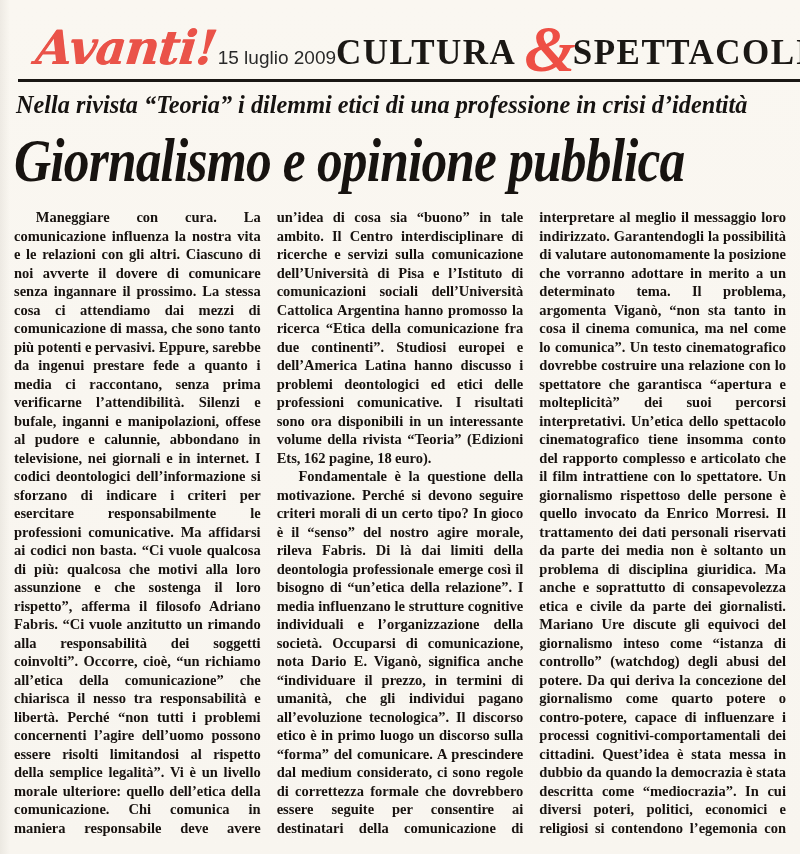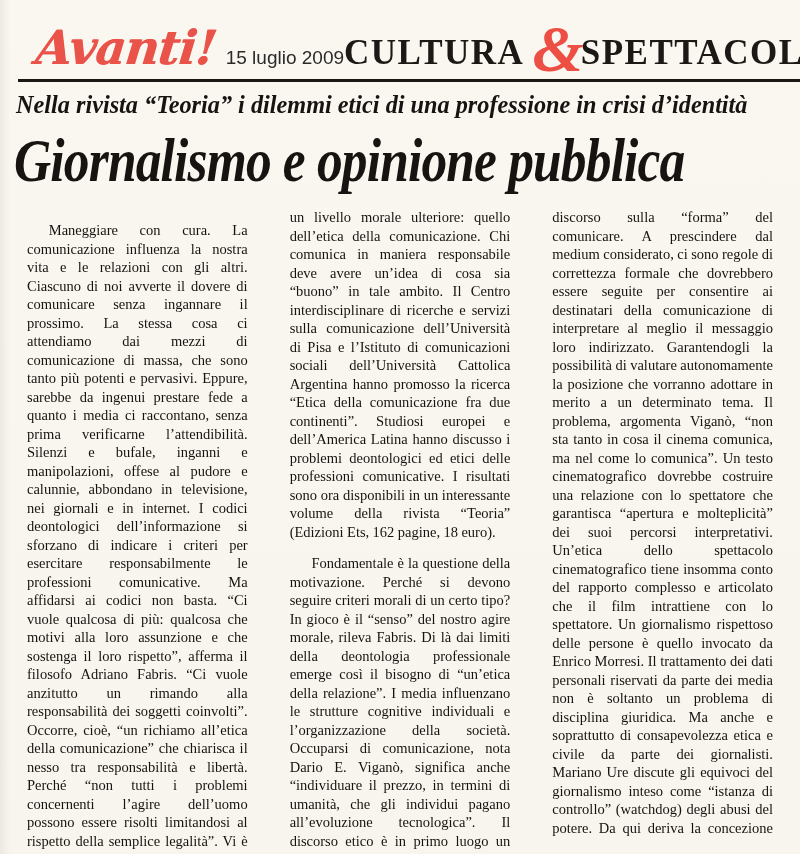--- a/index.html
+++ b/index.html
@@ -37,21 +37,21 @@
     line-height: 1;
     color: #ea5349;
     transform: skewX(-6deg);
     letter-spacing: -1px;
     text-shadow: 0.6px 0 0 #ea5349;
   }
   .issue-date {
     font-family: "Liberation Sans", sans-serif;
     font-size: 19px;
     color: #2a2a2a;
-    margin-left: 10px;
+    margin-left: 2px;
   }
   .section-title {
     margin-left: auto;
     font-family: "Liberation Serif", serif;
     font-weight: bold;
     font-size: 35px;
     letter-spacing: 1.5px;
     color: #1b1815;
     line-height: 1;
   }
@@ -109,22 +109,23 @@
     column-gap: 16px;
     text-align: justify;
     font-size: 14.5px;
     line-height: 18.5px;
     color: #17120f;
     hyphens: auto;
     -webkit-hyphens: auto;
     word-spacing: -0.2px;
   }
   .para {
-    margin: 13px;
+    margin: 0;
     text-indent: 1.5em;
+    font-weight: bold;
   }
 </style>
 </head>
 <body>
 
 <div class="page">
 
   <header>
     <div class="masthead-row">
       <span class="logo">Avanti!</span>

